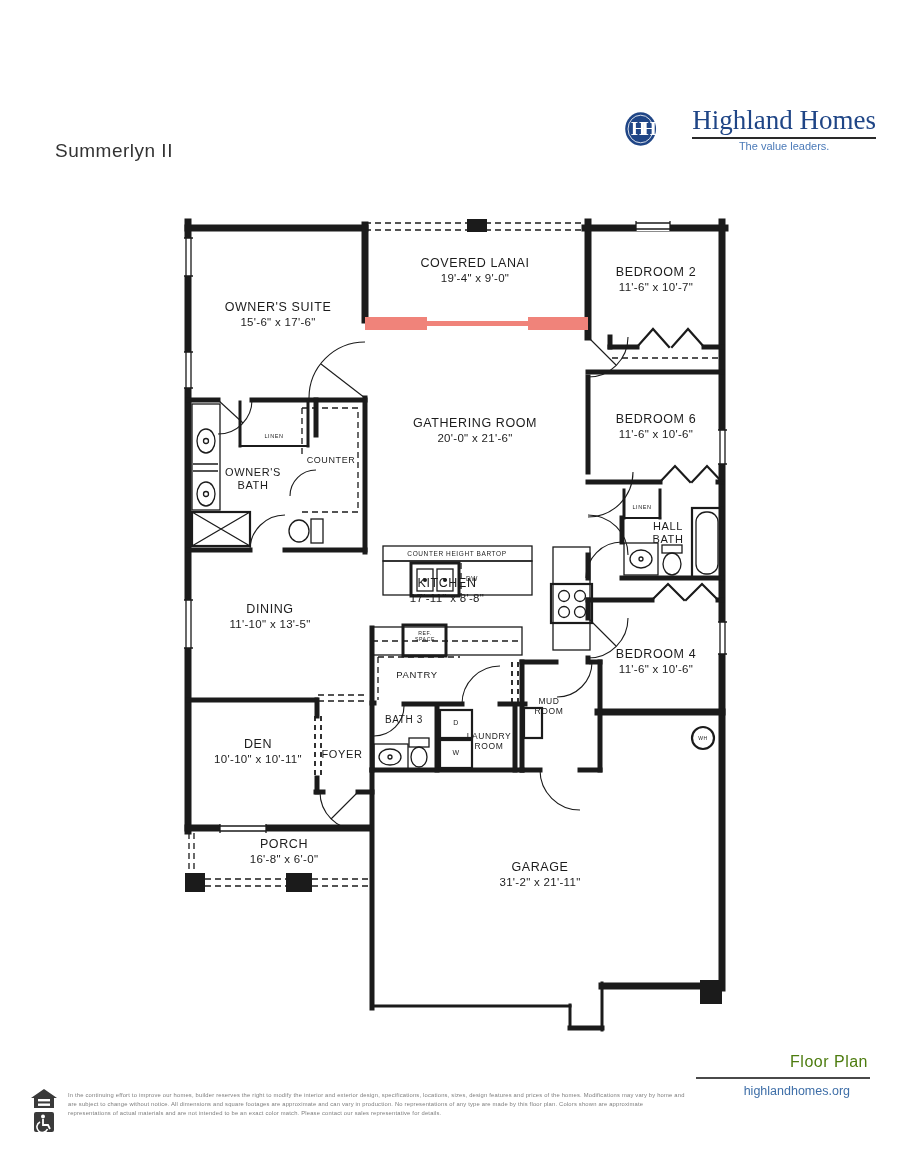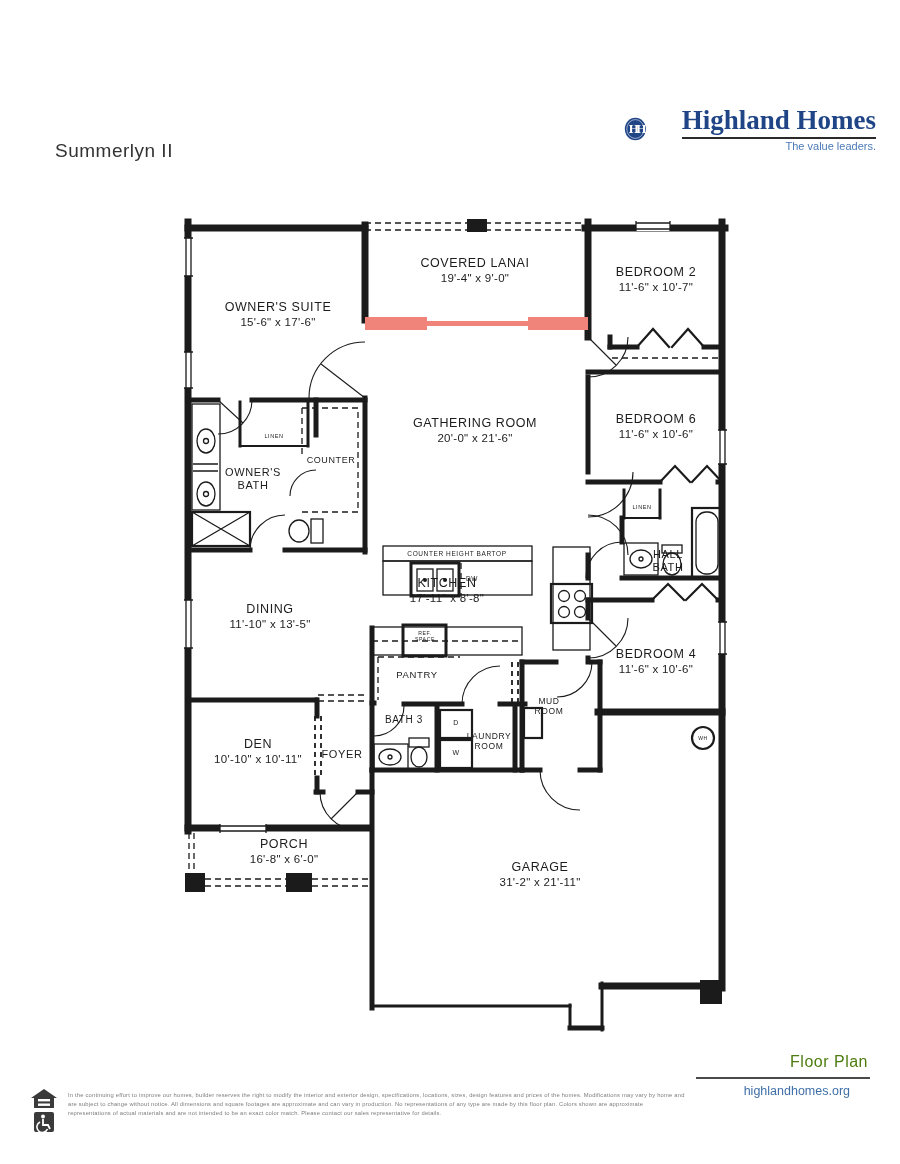--- a/index.html
+++ b/index.html
@@ -27,24 +27,24 @@
   .wrap{white-space:normal;}
 
   .flabel{position:absolute;transform:translateX(-50%);text-align:center;color:#1c1c1c;
           font-size:5.5px;letter-spacing:0.6px;line-height:1.2;}
 
   
   .plan-title{position:absolute;left:55px;top:140px;font-size:19px;color:#333;letter-spacing:0.5px;}
 
   .logo{position:absolute;left:624px;top:86px;width:252px;display:flex;align-items:center;gap:27px;}
   .logo-text{margin-left:8px;display:flex;flex-direction:column;}
-  .logo-name{font-family:"Liberation Serif", serif;font-weight:bold;font-size:27px;
+  .logo-name{font-family:"Liberation Serif", serif;font-weight:normal;font-size:27px;
              color:#1F4586;white-space:nowrap;line-height:1;}
   .logo-rule{height:2px;background:#2a2a2a;margin-top:3px;}
-  .logo-tag{font-size:11px;color:#4B7AB8;text-align:right;margin-top:1px;}
+  .logo-tag{font-size:11px;color:#4B7AB8;text-align:center;margin-top:1px;}
 
   
   .floorplan-label{position:absolute;right:32px;top:1053px;font-size:16px;color:#4d7c0f;letter-spacing:0.5px;}
   .footer-rule{position:absolute;right:30px;top:1077px;width:174px;height:2px;background:#4a4a4a;}
   .website{position:absolute;right:50px;top:1084px;font-size:12.5px;color:#3F6FA8;margin-left:8px;}
 
   .disclaimer{position:absolute;left:68px;top:1091px;width:620px;font-size:5.8px;
               color:#7d7d7d;line-height:1.55;letter-spacing:0.2px;}
   .footer-icons{position:absolute;left:31px;top:1089px;width:30px;}
 </style>
@@ -326,21 +326,21 @@
   <div class="rlabel" style="left:475px;top:416px">
     <div class="rname">GATHERING ROOM</div>
     <div class="rdims">20'-0" x 21'-6"</div>
   </div>
   <div class="rlabel wrap" style="left:253px;top:466px;width:68px">
     <div class="rname" style="font-size:11px">OWNER'S BATH</div>
   </div>
   <div class="rlabel" style="left:331px;top:455px">
     <div class="rname" style="font-size:9px">COUNTER</div>
   </div>
-  <div class="rlabel wrap" style="left:668px;top:548px;width:44px">
+  <div class="rlabel wrap" style="left:668px;top:520px;width:44px">
     <div class="rname" style="font-size:11px">HALL BATH</div>
   </div>
   <div class="rlabel" style="left:447px;top:576px">
     <div class="rname">KITCHEN</div>
     <div class="rdims">17'-11" x 8'-8"</div>
   </div>
   <div class="rlabel" style="left:270px;top:602px">
     <div class="rname">DINING</div>
     <div class="rdims">11'-10" x 13'-5"</div>
   </div>

